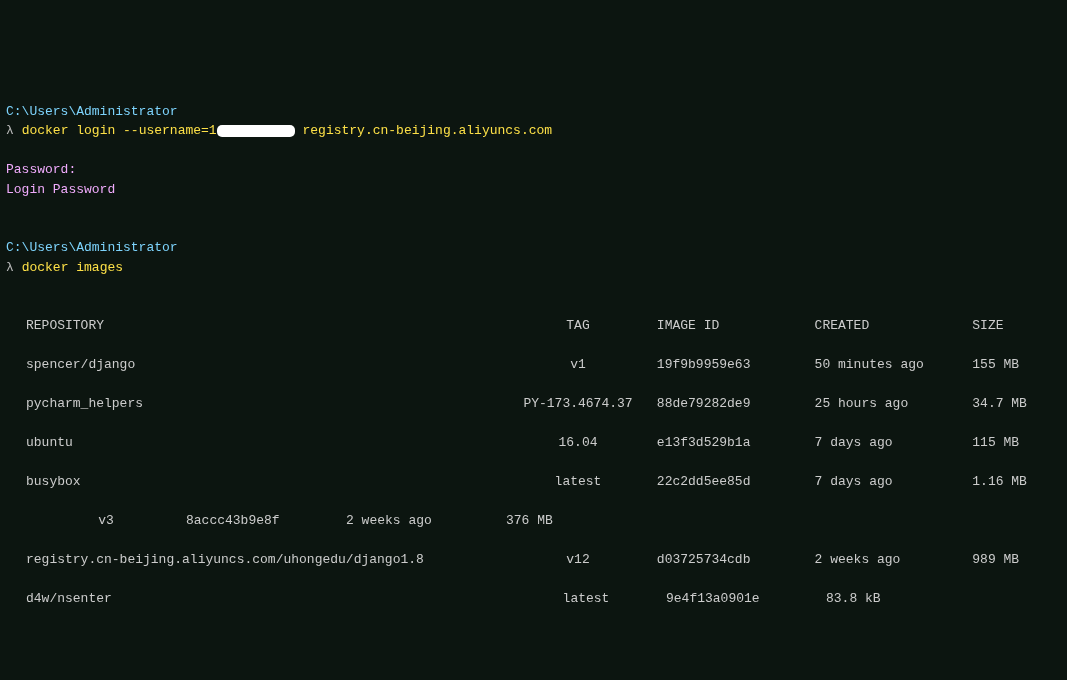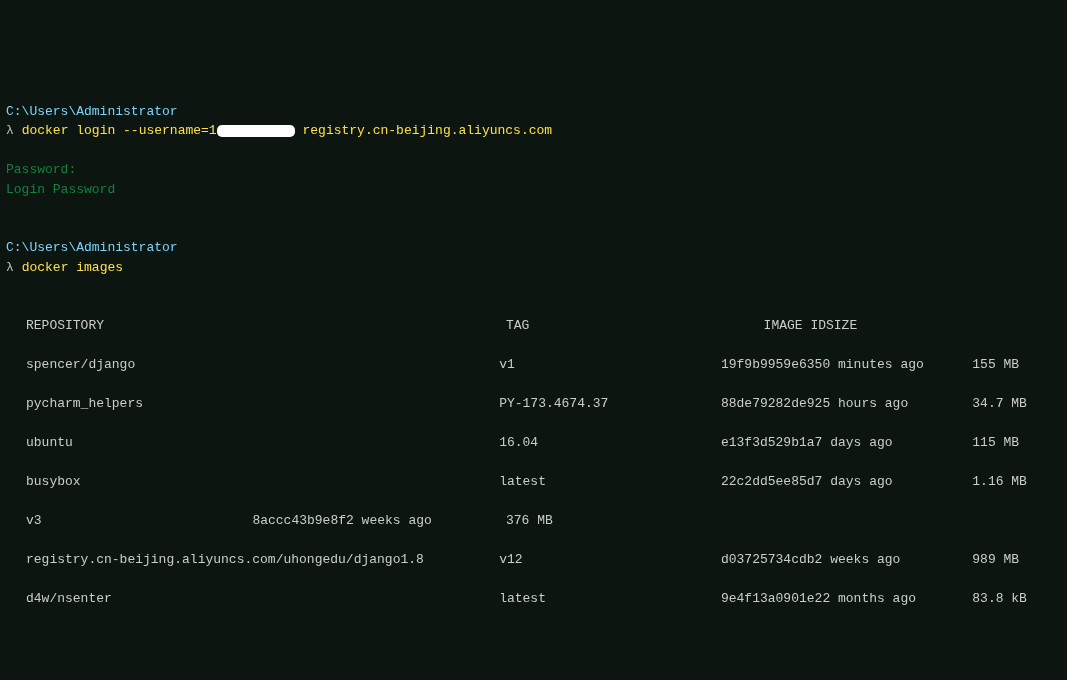--- a/index.html
+++ b/index.html
@@ -11,27 +11,27 @@
     line-height: 1.5;
     padding: 4px 6px;
     width: 1067px;
     height: 680px;
     overflow: hidden;
     white-space: pre;
   }
   .prompt-path { color: #7dd3fc; }
   .lambda { color: #bbbbbb; }
   .cmd { color: #fde047; }
-  .out { color: #15803d; }
+  .out { color: #f0abfc; }
   .row { display: block; }
   .table { display: block; }
   .trow { display: flex; margin-left: 20px; }
   .c-repo { width: 480px; }
-  .c-tag { width: 160px; }
-  .c-img { width: 160px; text-align: right; }
+  .c-tag { width: 160px; text-align: center; }
+  .c-img { width: 160px; }
   .c-cre { width: 160px; }
   .c-size { width: 90px; }
   .redact {
     display: inline-block;
     background: #ffffff;
     height: 12px;
     vertical-align: middle;
     border-radius: 5px;
   }
   .login-redact { width: 78px; }
@@ -43,28 +43,28 @@
 
 <div>
 <span class="prompt-path">C:\Users\Administrator</span>
 <span class="row"><span class="lambda">λ</span> <span class="cmd"><span>docker login --username=1</span><span class="redact login-redact"></span><span> registry.cn-beijing.aliyuncs.com</span></span></span>
 <span class="out">Password:</span>
 <span class="out">Login Password</span>
 <span class="row"> </span>
 <span class="prompt-path">C:\Users\Administrator</span>
 <span class="row"><span class="lambda">λ</span> <span class="cmd">docker images</span></span>
 <div class="table">
-<div class="trow"><span class="c-repo">REPOSITORY</span><span class="c-tag">TAG</span><span class="c-img">IMAGE ID</span><span class="c-size">SIZE</span></div>
+<div class="trow"><span class="c-repo">REPOSITORY</span><span class="c-tag">TAG</span><span class="c-img">IMAGE ID</span><span class="c-cre">CREATED</span><span class="c-size">SIZE</span></div>
 <div class="trow"><span class="c-repo">spencer/django</span><span class="c-tag">v1</span><span class="c-img">19f9b9959e63</span><span class="c-cre">50 minutes ago</span><span class="c-size">155 MB</span></div>
 <div class="trow"><span class="c-repo">pycharm_helpers</span><span class="c-tag">PY-173.4674.37</span><span class="c-img">88de79282de9</span><span class="c-cre">25 hours ago</span><span class="c-size">34.7 MB</span></div>
 <div class="trow"><span class="c-repo">ubuntu</span><span class="c-tag">16.04</span><span class="c-img">e13f3d529b1a</span><span class="c-cre">7 days ago</span><span class="c-size">115 MB</span></div>
 <div class="trow"><span class="c-repo">busybox</span><span class="c-tag">latest</span><span class="c-img">22c2dd5ee85d</span><span class="c-cre">7 days ago</span><span class="c-size">1.16 MB</span></div>
 <div class="trow"><span class="c-tag">v3</span><span class="c-img">8accc43b9e8f</span><span class="c-cre">2 weeks ago</span><span class="c-size">376 MB</span></div>
 <div class="trow"><span class="c-repo">registry.cn-beijing.aliyuncs.com/uhongedu/django1.8</span><span class="c-tag">v12</span><span class="c-img">d03725734cdb</span><span class="c-cre">2 weeks ago</span><span class="c-size">989 MB</span></div>
-<div class="trow"><span class="c-repo">d4w/nsenter</span><span class="c-tag">latest</span><span class="c-img">9e4f13a0901e</span><span class="c-cre">22 months ago</span><span class="c-size">83.8 kB</span></div>
+<div class="trow"><span class="c-repo">d4w/nsenter</span><span class="c-tag">latest</span><span class="c-img">9e4f13a0901e</span><span class="c-size">83.8 kB</span></div>
 </div>
 <span class="row"> </span>
 
 
 
 
 
 
 
 

